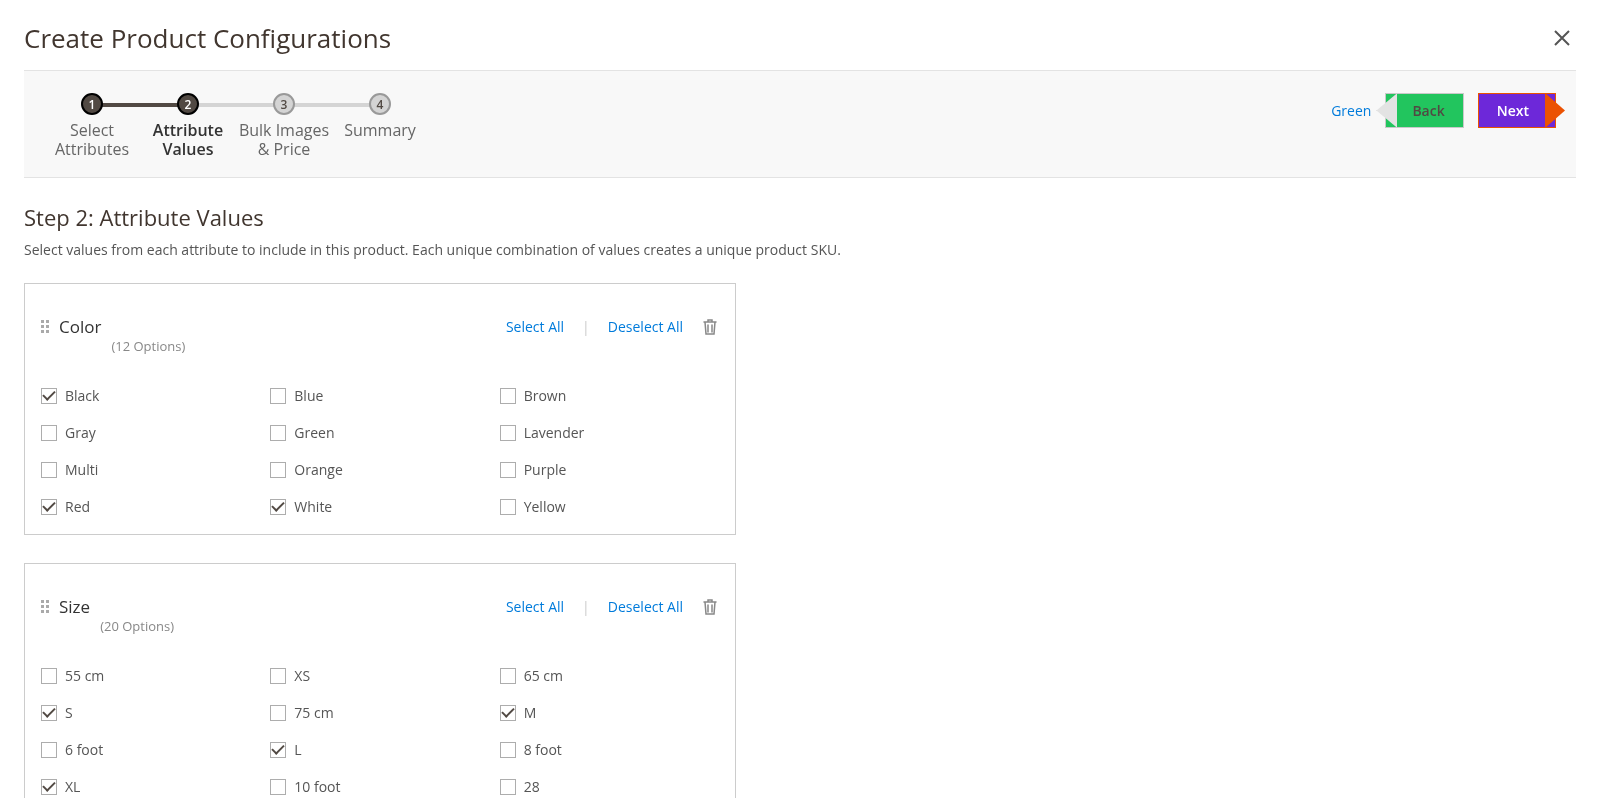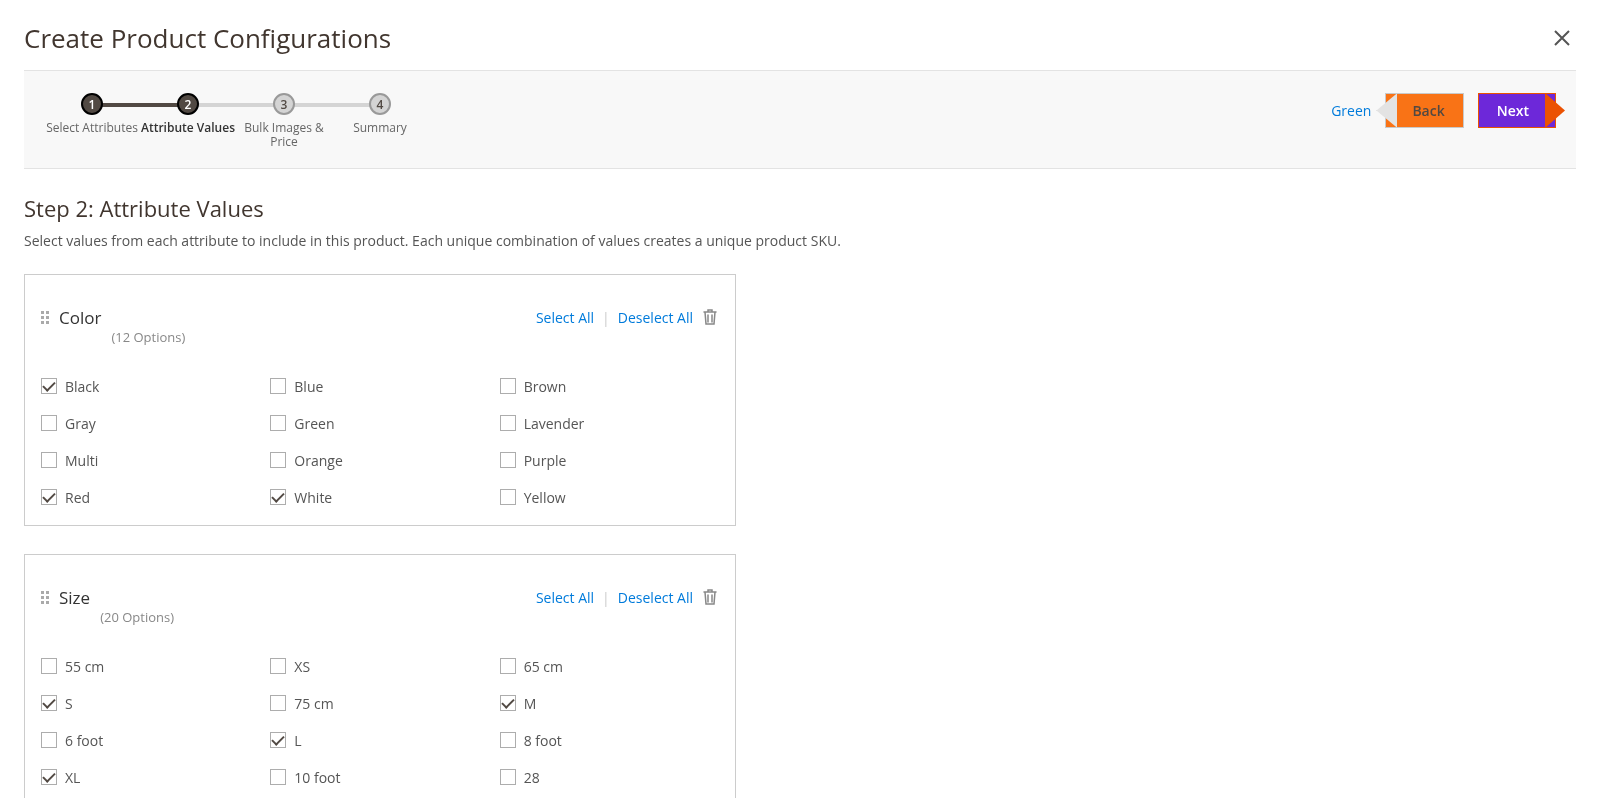--- a/index.html
+++ b/index.html
@@ -84,21 +84,21 @@
     width: 96px;
     height: 4px;
     background: #d4d4d4;
     z-index: 1;
   }
   .step .connector.done {
     background: #514943;
   }
   .step:last-child .connector { display:none; }
   .step-label {
-    font-size: 12px;
+    font-size: 16px;
     line-height: 1.2;
     white-space: normal;
   }
   .step.active .step-label { color:#333; font-weight:600; }
 
   .actions {
     display: flex;
     align-items: center;
     gap: 14px;
     padding-top: 4px;
@@ -113,21 +113,21 @@
     font-size: 14px;
     padding: 7px 18px;
     cursor: pointer;
     border: 1px solid transparent;
     font-weight: 600;
     display: inline-flex;
     align-items: center;
     position: relative;
   }
   .btn-back {
-    background: #f97316;
+    background: #22c55e;
     color: #514943;
     border-color: #c9c9c9;
     padding-left: 26px;
   }
   .btn-back::before {
     content: "";
     position: absolute;
     left: -10px;
     top: -1px; bottom:-1px;
     width: 20px;
@@ -191,21 +191,21 @@
   }
   .attr-count {
     font-size: 13px;
     color: #888;
     margin-top: 39px;
   }
   .attr-header-right {
     margin-left: auto;
     display: flex;
     align-items: center;
-    gap: 8px;
+    gap: 18px;
     font-size: 14px;
   }
   .sep { color:#ccc; }
   .remove-icon {
     color: #888;
     cursor: pointer;
     padding: 2px;
   }
   .remove-icon svg { display:block; }
 

